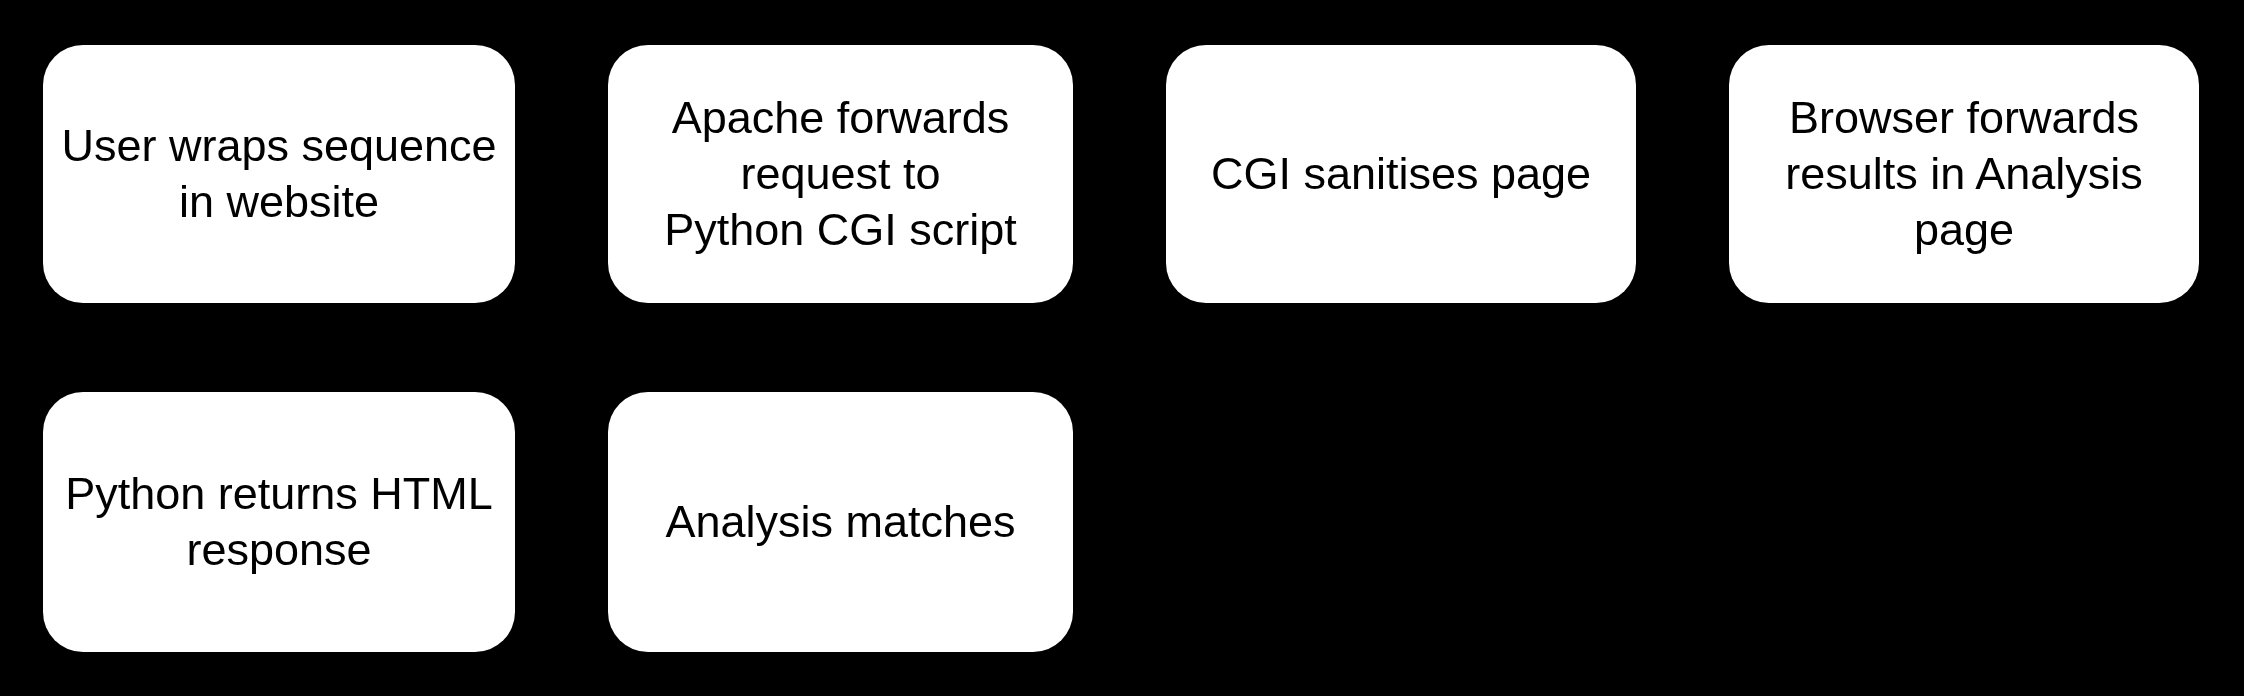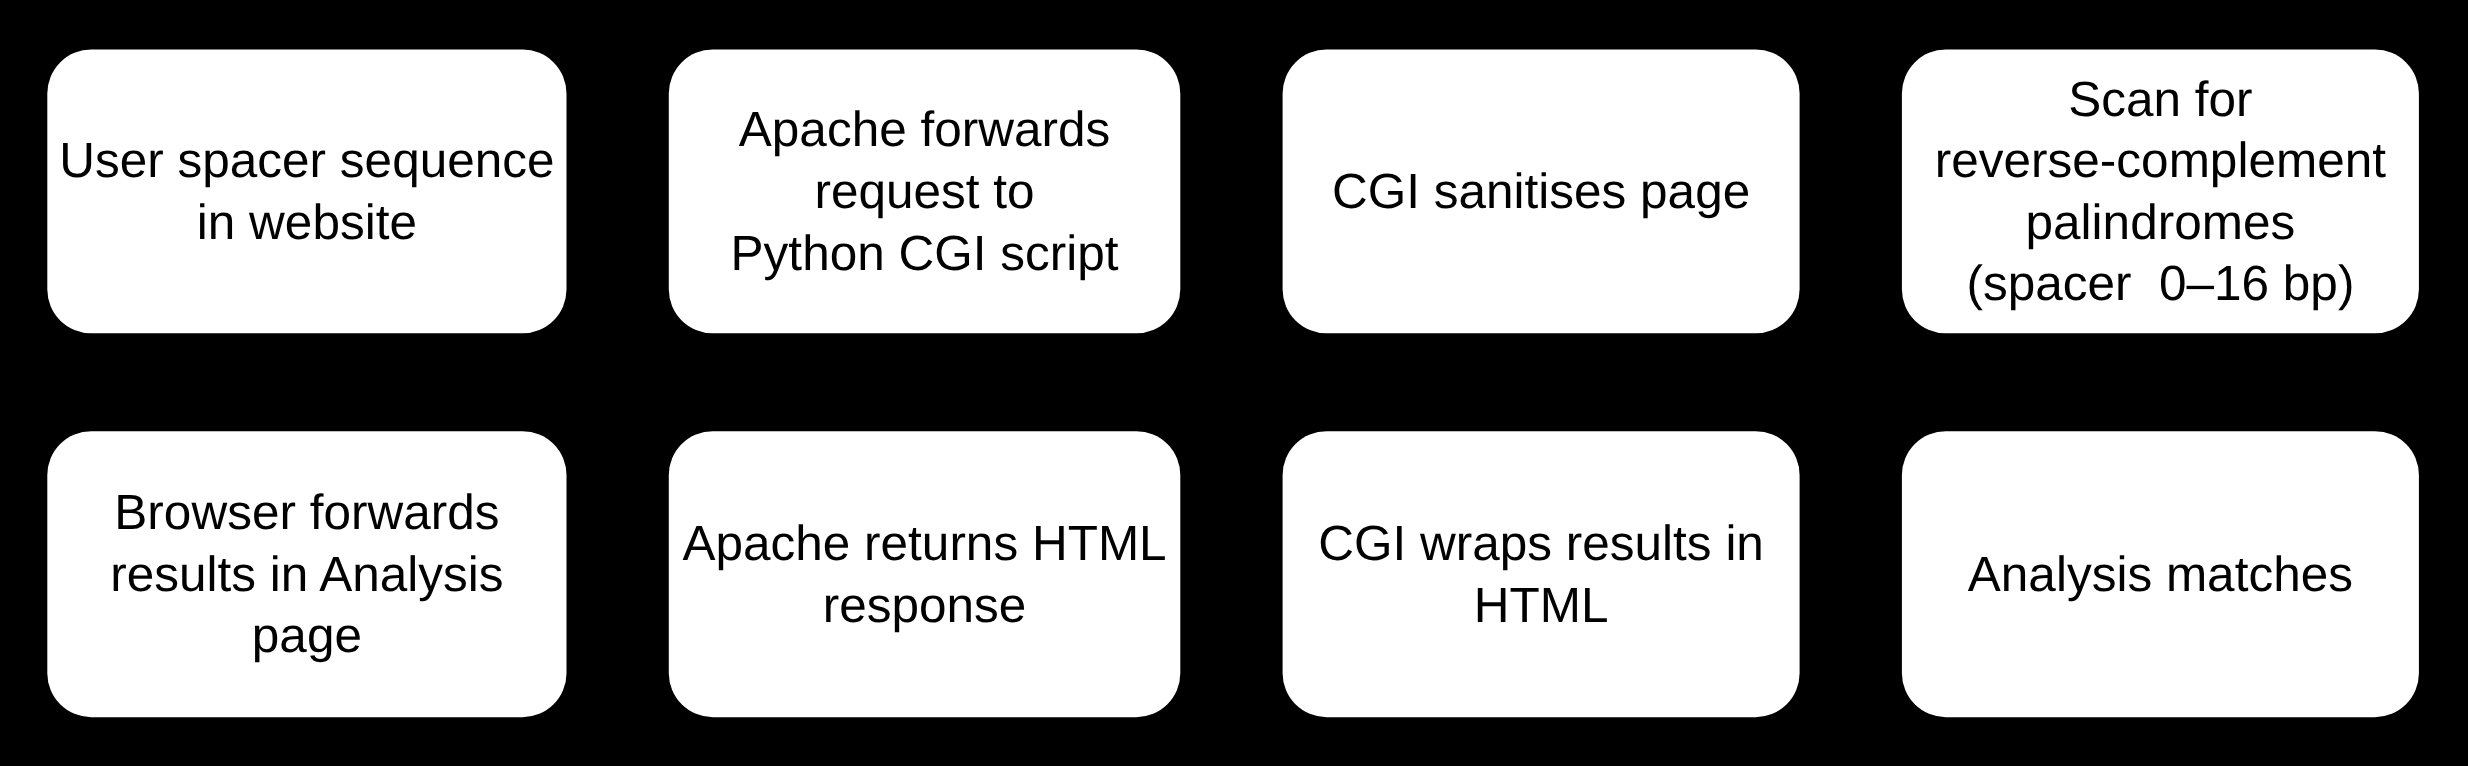--- a/index.html
+++ b/index.html
@@ -38,31 +38,25 @@
     font-size: 45px;
     line-height: 56px;
     font-weight: 400;
     padding: 0 4px;
   }
 </style>
 </head>
 <body>
 
 <div class="canvas">
-  <div class="flow-node">User spacer sequence
+  <div class="flow-node">User wraps sequence
 in website</div>
   <div class="flow-node">Apache forwards
 request to
 Python CGI script</div>
   <div class="flow-node">CGI sanitises page</div>
-  <div class="flow-node">Scan for
-reverse-complement
-palindromes
-(spacer  0–16 bp)</div>
   <div class="flow-node">Browser forwards
 results in Analysis
 page</div>
-  <div class="flow-node">Apache returns HTML
+  <div class="flow-node">Python returns HTML
 response</div>
-  <div class="flow-node">CGI wraps results in
-HTML</div>
   <div class="flow-node">Analysis matches</div>
 </div>
 
 </body></html>

